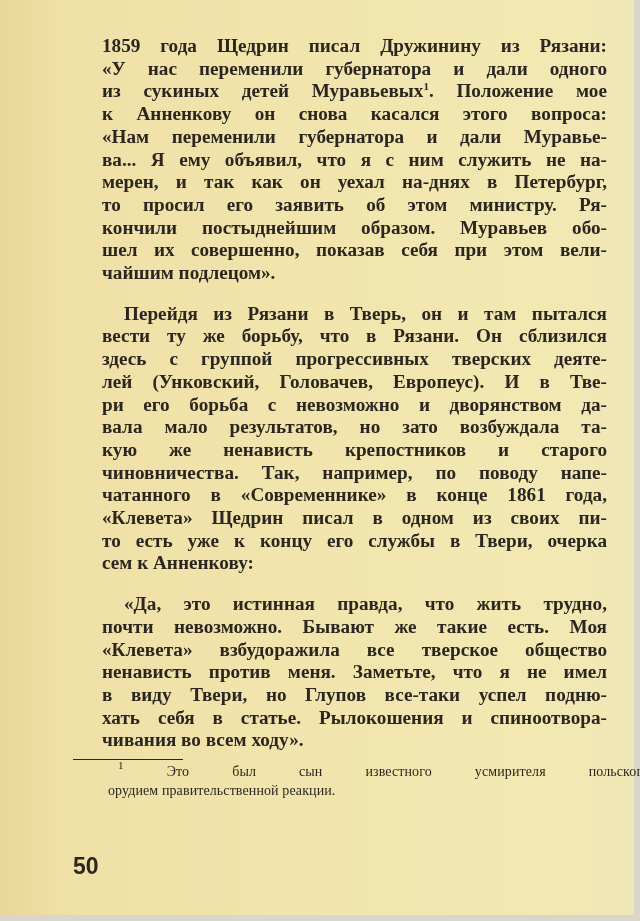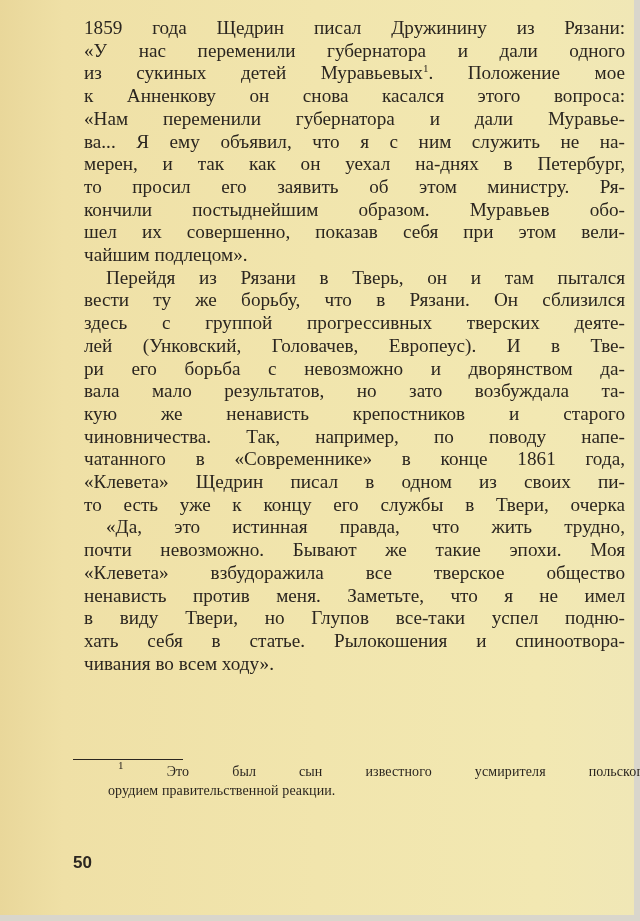--- a/index.html
+++ b/index.html
@@ -17,40 +17,40 @@
       position: absolute; left: 84px; top: 17px; width: 541px;
       font-family: "Liberation Serif", serif;
       font-size: 19.2px;
       line-height: 22.7px;
       color: #2b2620;
       text-align: justify;
     }
     .line { display: block; white-space: nowrap; text-align-last: justify; text-align: justify; }
     .line.last { text-align-last: left; }
     .indent { padding-left: 22px; }
-    .para { margin: 0; }
+    .para { margin: 18px; font-weight: bold; }
     sup.fn { font-size: 11px; vertical-align: 7px; line-height: 0; }
     .rule {
       position: absolute; left: 73px; top: 759px; width: 110px; height: 1px;
       background: #2b2620;
     }
     .footnote {
       position: absolute; left: 84px; top: 763px; width: 541px;
       font-family: Liberation Serif, serif;
       font-size: 14px;
       line-height: 18.5px;
       color: #2b2620;
       margin-left: 24px;
     }
     .footnote .line { letter-spacing: 0.1px; }
     .footnote .first { padding-left: 10px; }
     .page-num {
       position: absolute; left: 73px; top: 853px;
       font-family: "Liberation Sans", sans-serif;
-      font-size: 17px; font-weight: bold;
+      font-size: 23px; font-weight: bold;
       color: #2b2620;
     }
   </style>
 </head>
 <body>
 
 <div class="page">
   <div class="text">
     <div class="para">
       <span class="line">1859 года Щедрин писал Дружинину из Рязани:</span>
@@ -70,24 +70,25 @@
       <span class="line">вести ту же борьбу, что в Рязани. Он сблизился</span>
       <span class="line">здесь с группой прогрессивных тверских деяте-</span>
       <span class="line">лей (Унковский, Головачев, Европеус). И в Тве-</span>
       <span class="line">ри его борьба с невозможно и дворянством да-</span>
       <span class="line">вала мало результатов, но зато возбуждала та-</span>
       <span class="line">кую же ненависть крепостников и старого</span>
       <span class="line">чиновничества. Так, например, по поводу напе-</span>
       <span class="line">чатанного в «Современнике» в конце 1861 года,</span>
       <span class="line">«Клевета» Щедрин писал в одном из своих пи-</span>
       <span class="line">то есть уже к концу его службы в Твери, очерка</span>
+      <span class="line last">сем к Анненкову:</span>
     </div>
     <div class="para">
       <span class="line indent">«Да, это истинная правда, что жить трудно,</span>
-      <span class="line">почти невозможно. Бывают же такие эпохи. Моя</span>
+      <span class="line">почти невозможно. Бывают же такие есть. Моя</span>
       <span class="line">«Клевета» взбудоражила все тверское общество</span>
       <span class="line">ненависть против меня. Заметьте, что я не имел</span>
       <span class="line">в виду Твери, но Глупов все-таки успел подню-</span>
       <span class="line">хать себя в статье. Рылокошения и спиноотвора-</span>
       <span class="line last">чивания во всем ходу».</span>
     </div>
   </div>
 
   <div class="rule"></div>
 

